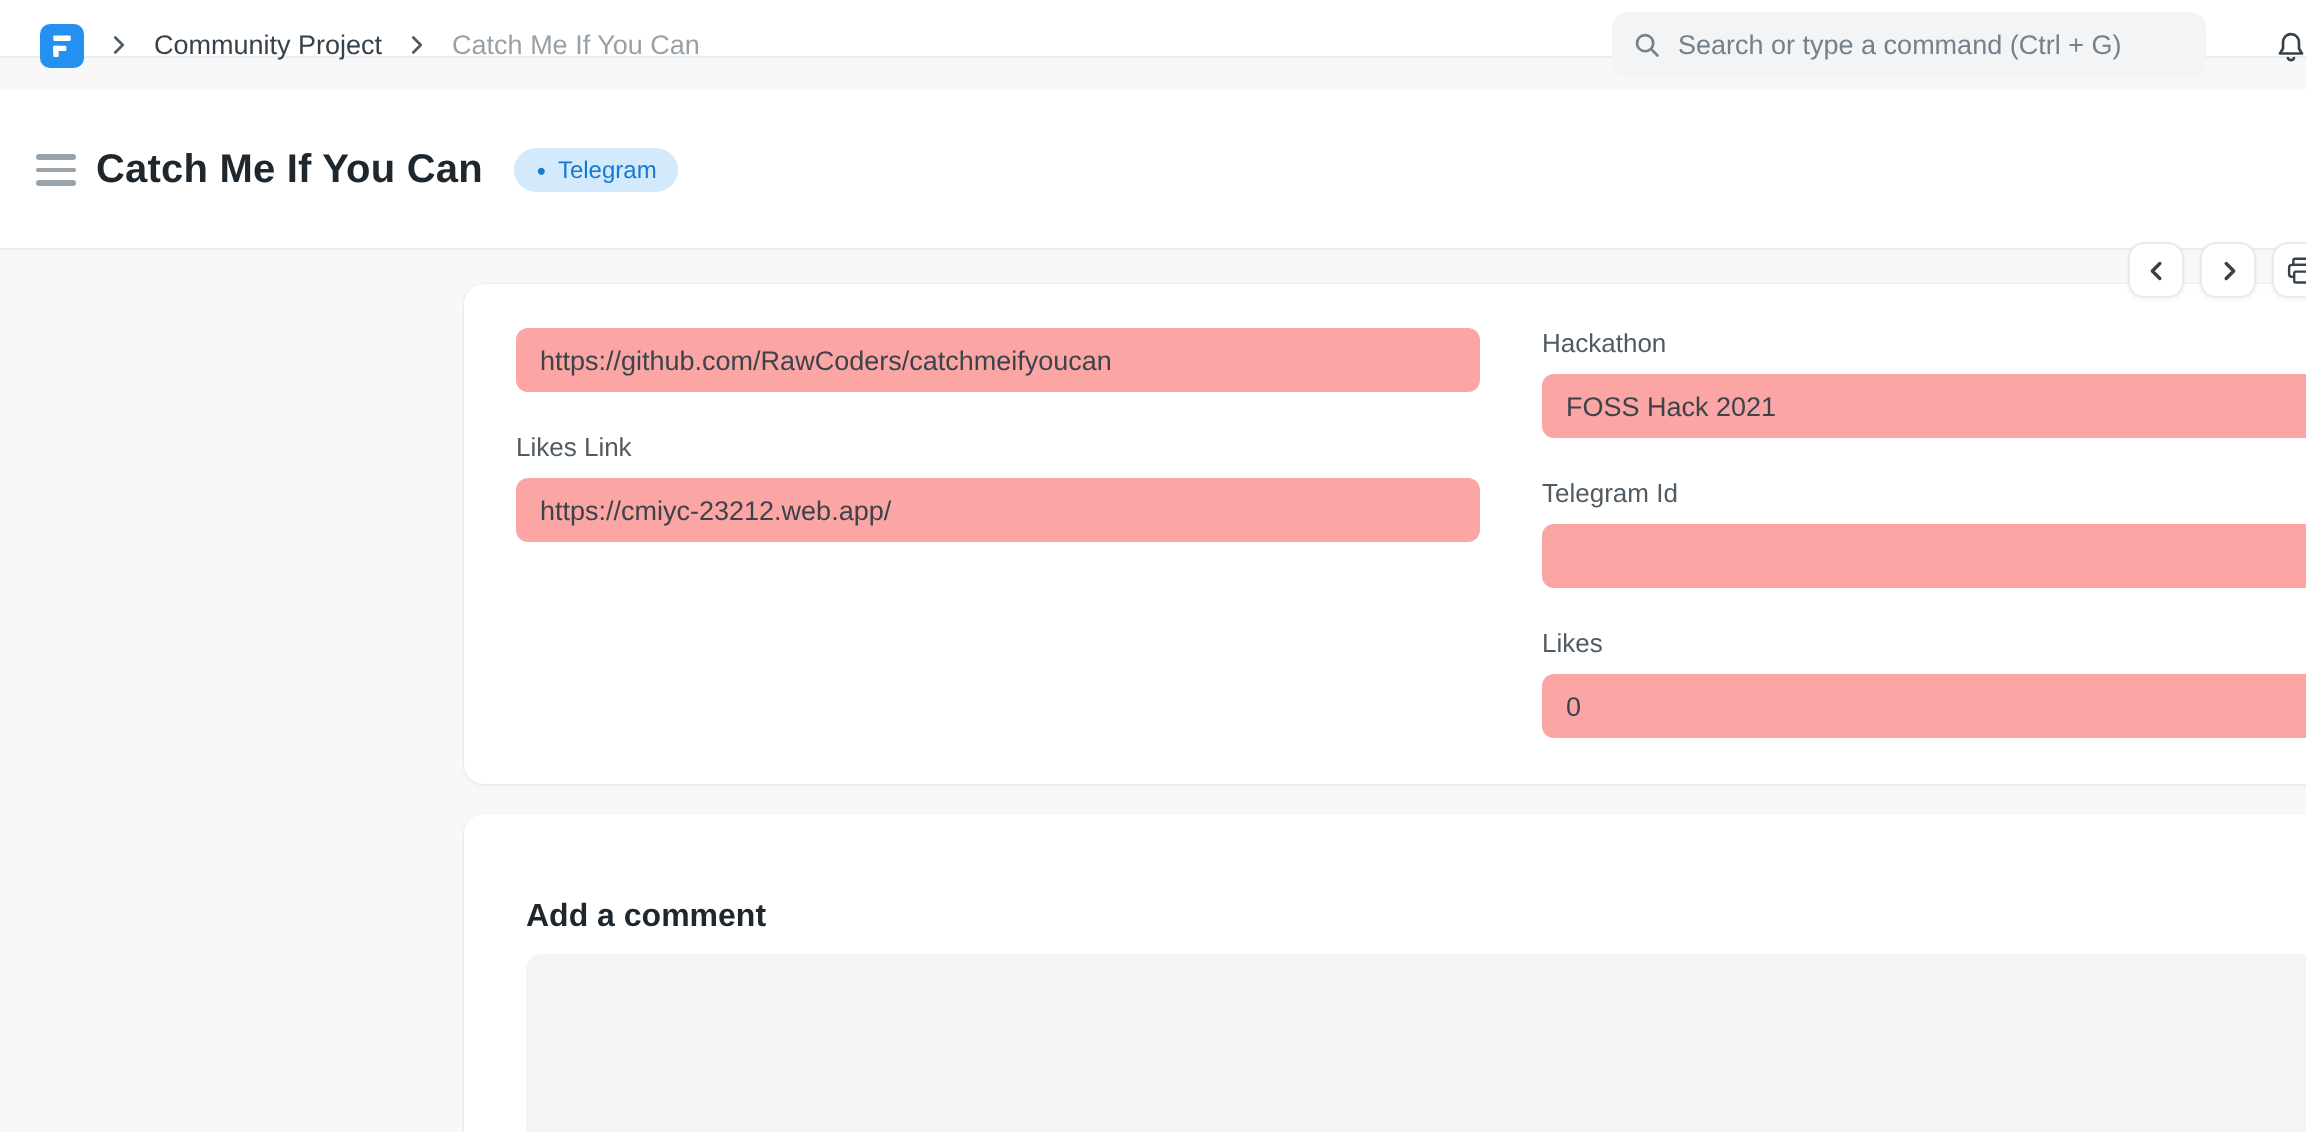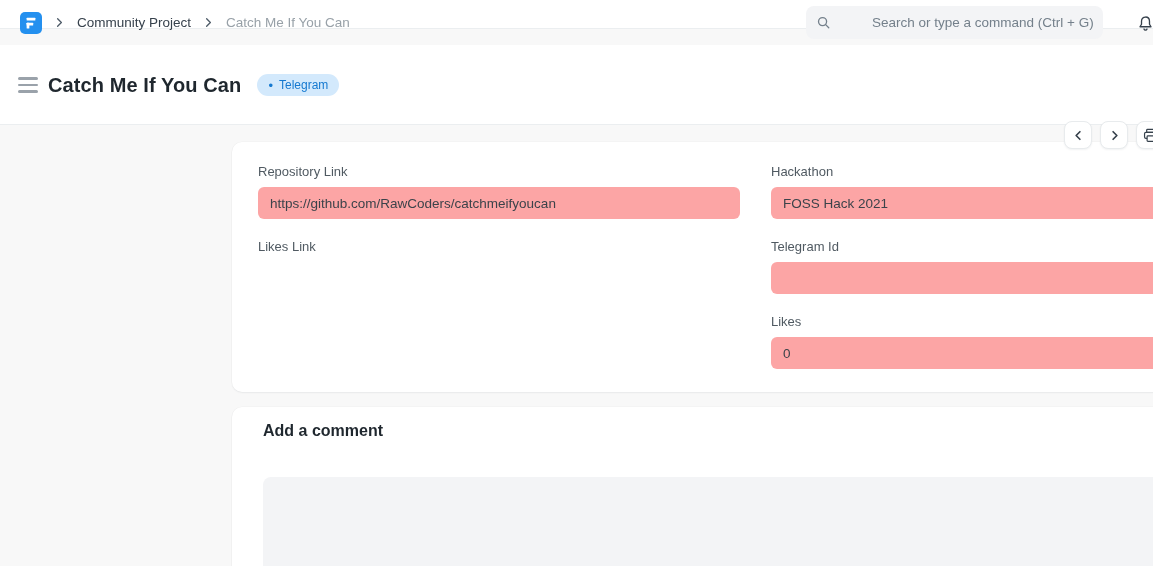--- a/index.html
+++ b/index.html
@@ -22,21 +22,21 @@
     width: 22px; height: 22px; border-radius: 5px; background: #2490ef;
     display: flex; align-items: center; justify-content: center; cursor: pointer;
   }
   .crumb-sep { display: flex; align-items: center; margin: 0 10px; }
   .crumb { font-size: 13.5px; cursor: pointer; white-space: nowrap; }
   .crumb.current { color: #98a1a8; }
   .crumb.parent { color: #36414c; }
   .search-bar {
     position: absolute; left: 806px; top: 6px; width: 297px; height: 33px;
     background: #f3f4f6; border-radius: 8px;
-    display: flex; align-items: center; padding: 0 10px; cursor: text; gap: 33px;
+    display: flex; align-items: center; padding: 0 10px; cursor: text;
   }
   .search-bar svg { flex: 0 0 auto; margin-right: 8px; }
   .search-input {
     border: none; outline: none; background: transparent; width: 100%;
     font-family: "Liberation Sans", sans-serif; font-size: 13.5px; color: #36414c;
   }
   .search-input::placeholder { color: #74808b; opacity: 1; }
   .bell-btn {
     position: absolute; left: 1132px; top: 10px; width: 26px; height: 26px;
     display: flex; align-items: center; justify-content: center; cursor: pointer;
@@ -86,21 +86,21 @@
   .form-col.left { left: 26px; }
   .form-col.right { left: 539px; }
   .field-group { margin-bottom: 20px; }
   .field-label { display: block; font-size: 13px; color: #505a62; margin-bottom: 8px; }
   .field-input {
     width: 100%; height: 32px; border: none; outline: none;
     background: #fca5a5; border-radius: 6px; padding: 0 12px;
     font-family: "Liberation Sans", sans-serif; font-size: 13.5px; color: #3c434a;
   }
 
-  .comment-heading { position: absolute; left: 31px; top: 15px; font-size: 16px; font-weight: 700; color: #1f272e; text-align: right; }
+  .comment-heading { position: absolute; left: 31px; top: 43px; font-size: 16px; font-weight: 700; color: #1f272e; text-align: right; }
   .comment-box {
     position: absolute; left: 31px; top: 70px; width: 986px; height: 190px;
     background: #f3f4f6; border: none; outline: none; border-radius: 8px;
     resize: none; font-family: "Liberation Sans", sans-serif; font-size: 13.5px; color: #3c434a; padding: 10px 12px;
   }
 </style>
 </head>
 <body>
 
 <header class="navbar">
@@ -171,25 +171,25 @@
       <rect x="5.5" y="2.8" width="9" height="3.6" rx="1"></rect>
       <rect x="3" y="6.4" width="14" height="7" rx="1.6"></rect>
       <rect x="6" y="10.4" width="8" height="6.4" rx="1" fill="#ffffff"></rect>
     </svg>
   </div>
 </section>
 
 <section class="card form-card">
   <div class="form-col left">
     <div class="field-group">
-      <label class="field-label">Repository Link</label>
       <input class="field-input" type="text" value="https://github.com/RawCoders/catchmeifyoucan" style="">
     </div>
     <div class="field-group">
       <label class="field-label">Likes Link</label>
+      <input class="field-input" type="text" value="https://cmiyc-23212.web.app/" style="">
     </div>
   </div>
 
   <div class="form-col right">
     <div class="field-group">
       <label class="field-label">Hackathon</label>
       <input class="field-input" type="text" value="FOSS Hack 2021" style="">
     </div>
     <div class="field-group">
       <label class="field-label">Telegram Id</label>

